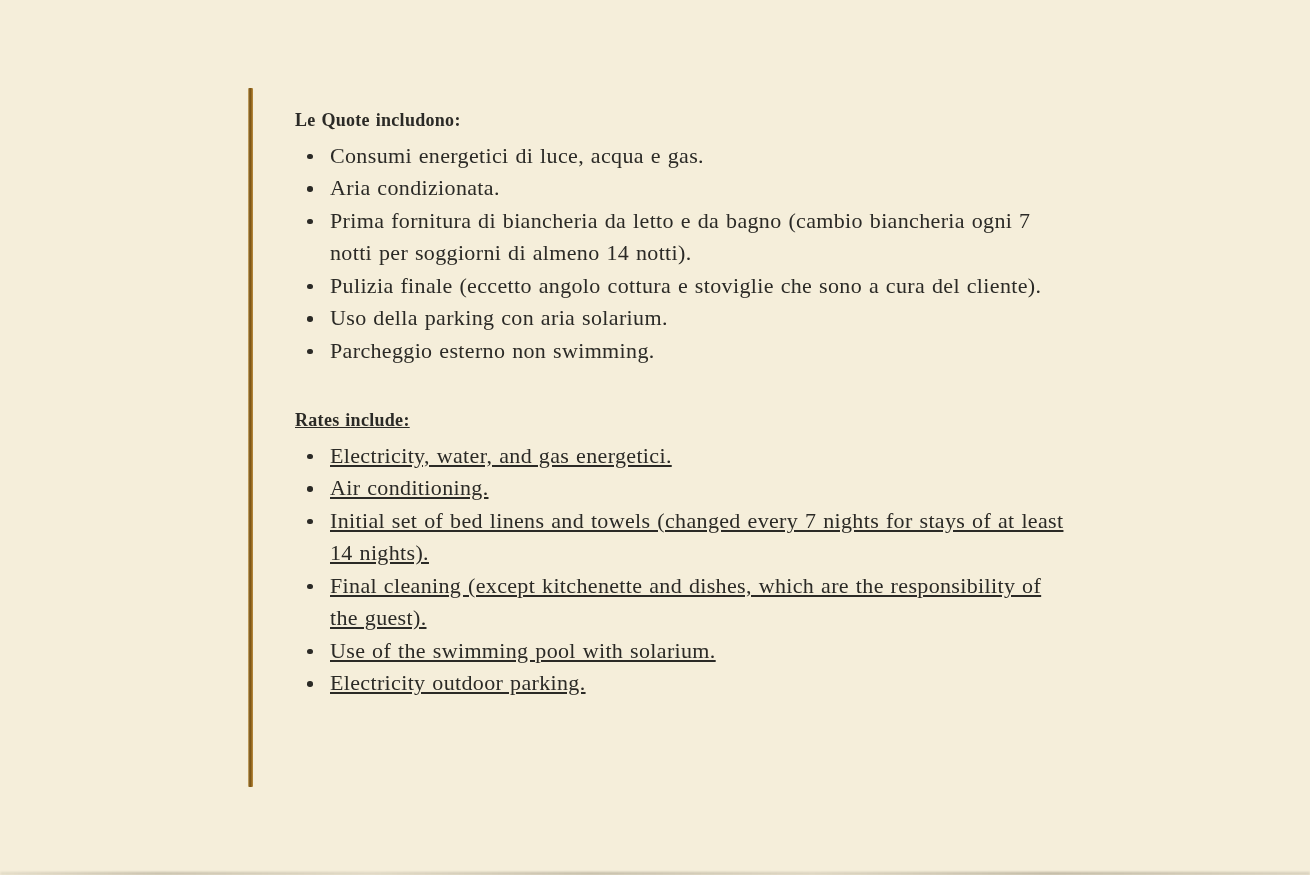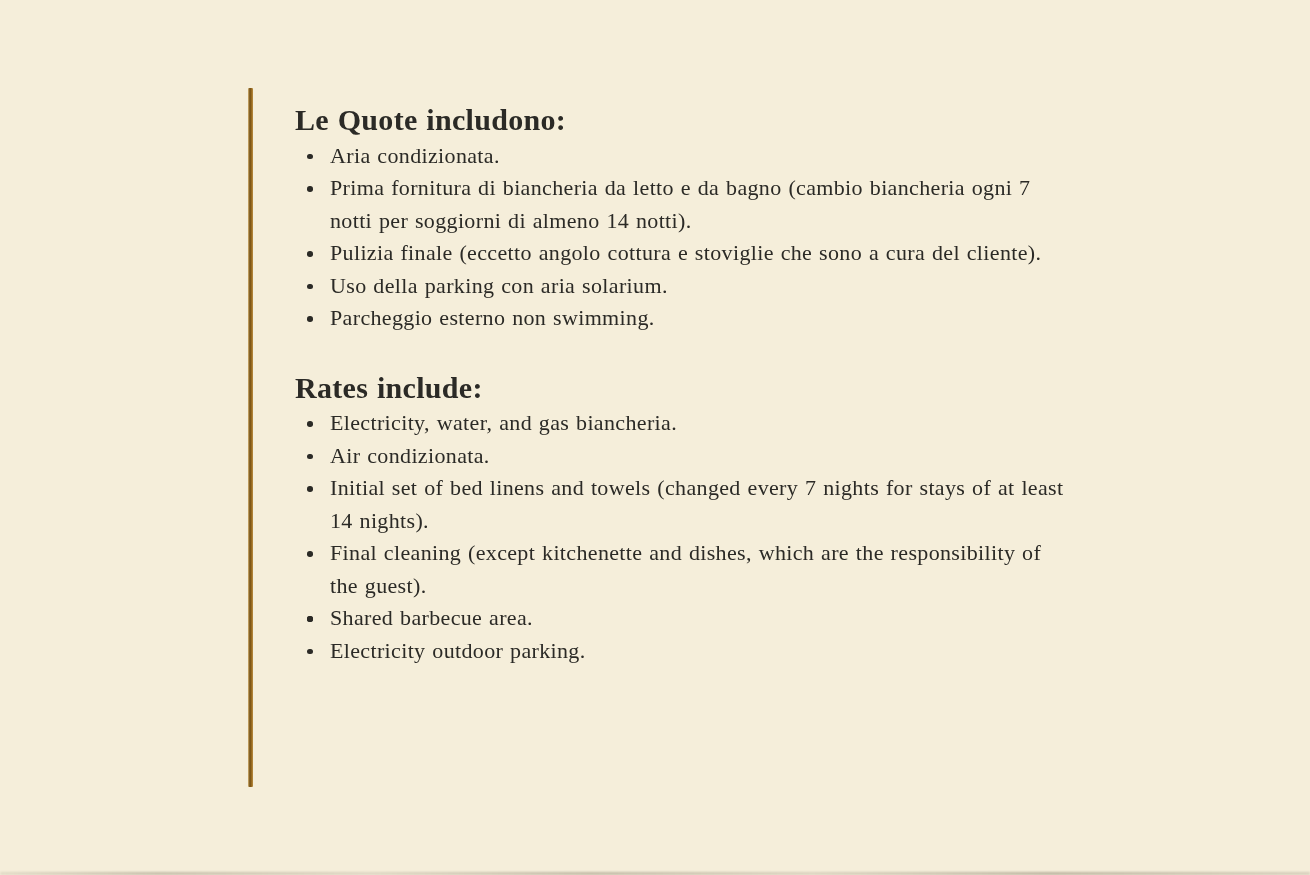--- a/index.html
+++ b/index.html
@@ -30,21 +30,21 @@
     left: 295px;
     top: 104px;
     width: 990px;
     font-size: 22px;
     line-height: 32.5px;
     letter-spacing: 0.35px;
     word-spacing: 1px;
   }
   .section-heading {
     margin: 0;
-    font-size: 30px;
+    font-size: 18px;
     font-weight: bold;
     line-height: 32.5px;
     letter-spacing: 0.3px;
   }
   .bullet-list {
     list-style: none;
     margin: 3px 0 0 0;
     padding: 0;
   }
   .bullet-list li {
@@ -58,20 +58,21 @@
     position: absolute;
     left: 12px;
     top: 14px;
     width: 5.5px;
     height: 5.5px;
     border-radius: 50%;
     background: #2B2A26;
   }
   .section-english {
     margin-top: 37px;
+    text-decoration: underline;
   }
   .bottom-artifact {
     position: absolute;
     left: 0;
     bottom: 0;
     width: 100%;
     height: 3px;
     filter: blur(1.2px);
     background: linear-gradient(90deg,
       rgba(62,52,32,0.10) 0%,
@@ -87,40 +88,40 @@
 <body>
 
 <div class="canvas">
   <div class="accent-line"></div>
 
   <div class="content">
 
     <section>
       <h2 class="section-heading">Le Quote includono:</h2>
       <ul class="bullet-list">
+        <li><span class="dot"></span><span class="item-text">Consumi energetici di luce, acqua e gas.</span></li>
         <li><span class="dot"></span><span class="item-text">Aria condizionata.</span></li>
         <li><span class="dot"></span><span class="item-text">Prima fornitura di biancheria da letto e da bagno (cambio biancheria ogni 7
 notti per soggiorni di almeno 14 notti).</span></li>
         <li><span class="dot"></span><span class="item-text">Pulizia finale (eccetto angolo cottura e stoviglie che sono a cura del cliente).</span></li>
         <li><span class="dot"></span><span class="item-text">Uso della parking con aria solarium.</span></li>
         <li><span class="dot"></span><span class="item-text">Parcheggio esterno non swimming.</span></li>
       </ul>
     </section>
 
     <section class="section-english">
       <h2 class="section-heading">Rates include:</h2>
       <ul class="bullet-list">
-        <li><span class="dot"></span><span class="item-text">Electricity, water, and gas biancheria.</span></li>
-        <li><span class="dot"></span><span class="item-text">Air condizionata.</span></li>
+        <li><span class="dot"></span><span class="item-text">Electricity, water, and gas energetici.</span></li>
+        <li><span class="dot"></span><span class="item-text">Air conditioning.</span></li>
         <li><span class="dot"></span><span class="item-text">Initial set of bed linens and towels (changed every 7 nights for stays of at least
 14 nights).</span></li>
         <li><span class="dot"></span><span class="item-text">Final cleaning (except kitchenette and dishes, which are the responsibility of
 the guest).</span></li>
-        <li><span class="dot"></span></li>
-        <li><span class="dot"></span><span class="item-text">Shared barbecue area.</span></li>
+        <li><span class="dot"></span><span class="item-text">Use of the swimming pool with solarium.</span></li>
         <li><span class="dot"></span><span class="item-text">Electricity outdoor parking.</span></li>
       </ul>
     </section>
 
   </div>
 
   <div class="bottom-artifact"></div>
 </div>
 
 </body></html>

